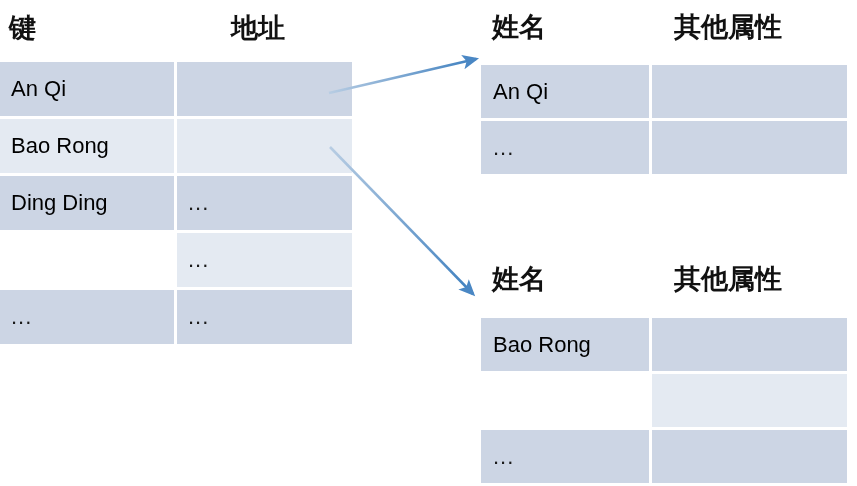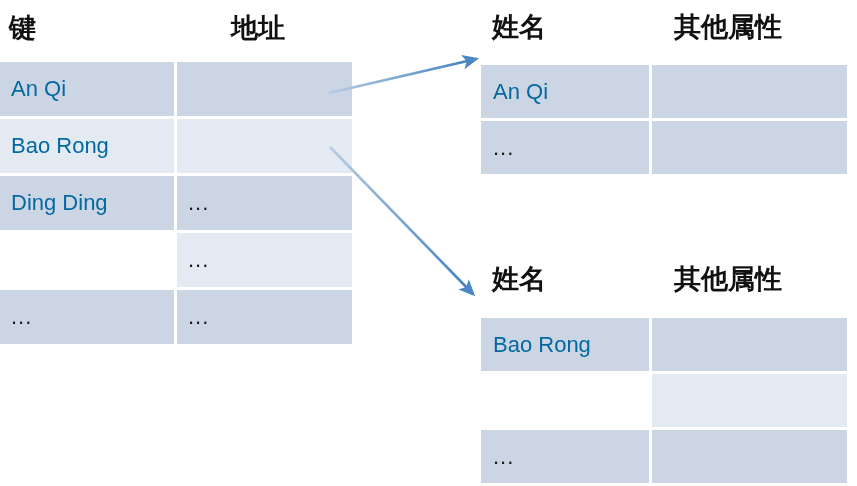--- a/index.html
+++ b/index.html
@@ -55,21 +55,21 @@
     position: absolute;
     top: 0;
     height: 100%;
     box-sizing: border-box;
     display: flex;
     align-items: center;
   }
   .cell-txt {
     font-family: "Liberation Sans", sans-serif;
     font-size: 22px;
-    color: #0369a1;
+    color: #000000;
     white-space: nowrap;
     line-height: 1;
   }
   .cell-dots {
     font-family: "Liberation Sans", sans-serif;
     font-size: 22px;
     color: #1a1a1a;
     letter-spacing: 1px;
     line-height: 1;
   }

